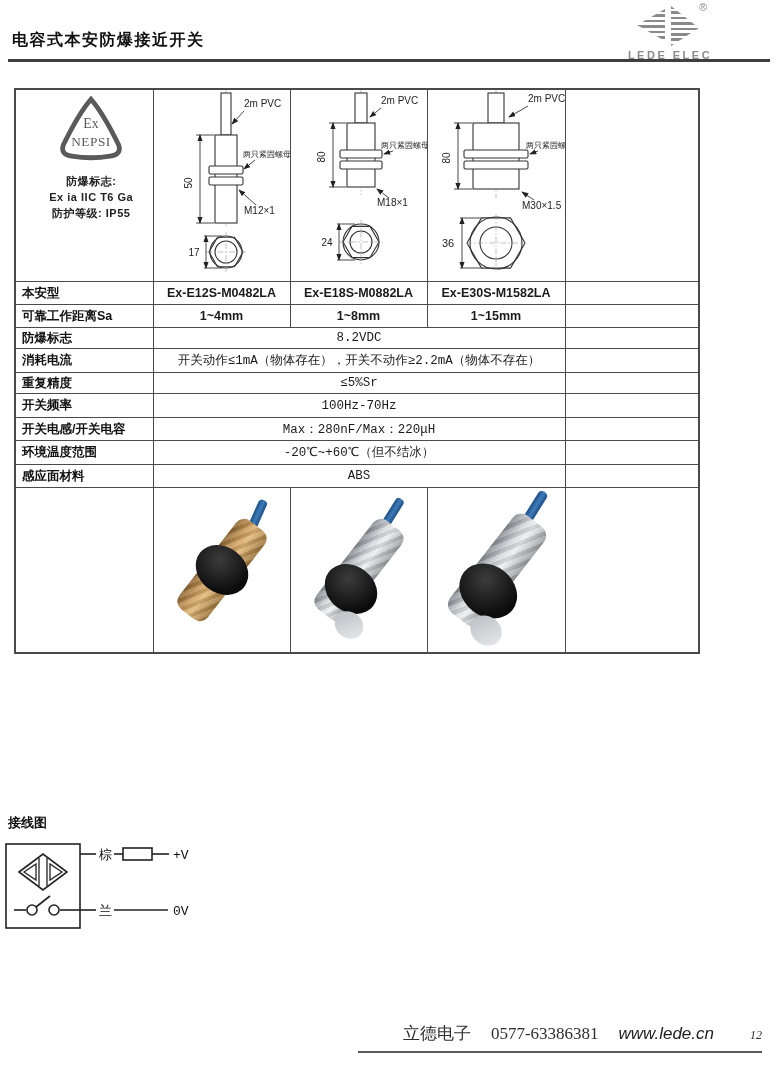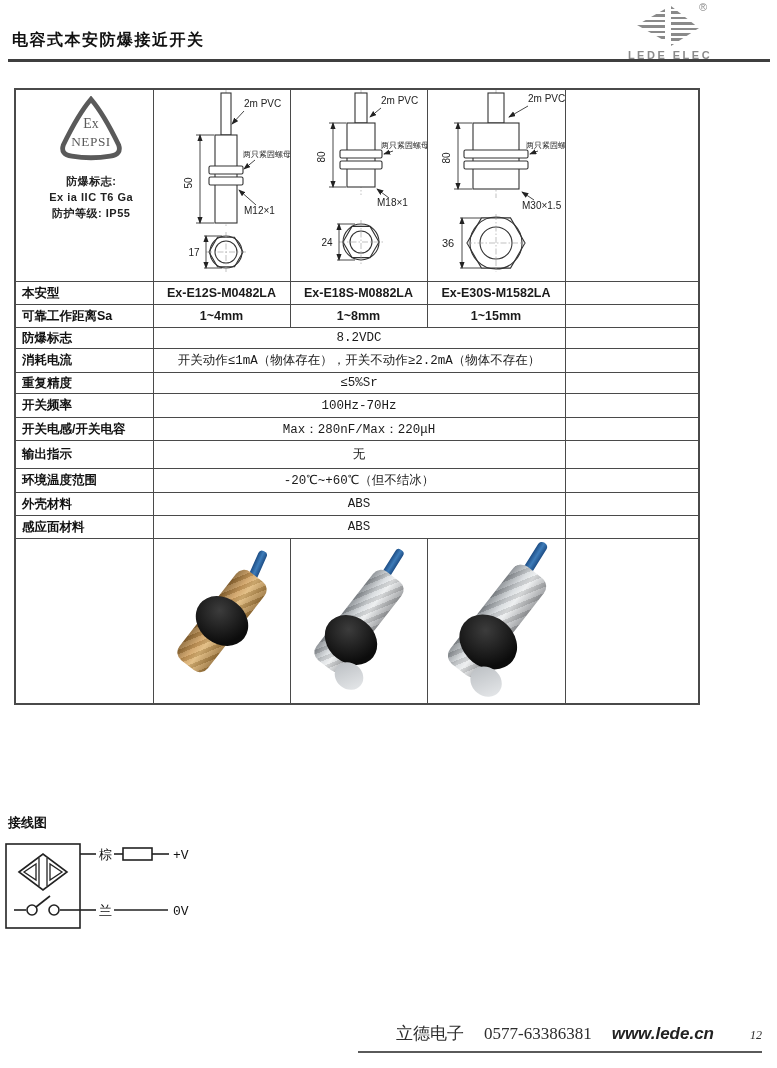--- a/index.html
+++ b/index.html
@@ -62,21 +62,21 @@
   .wiring-title{position:absolute;left:8px;top:814px;font-size:13px;font-weight:bold;color:#111;}
   .wiring{position:absolute;left:2px;top:838px;}
   .wln{stroke:#222;fill:none;stroke-width:1.6;}
   .wthin{stroke:#222;fill:none;stroke-width:1.3;}
   .wiring text{font-family:"Liberation Mono","DejaVu Sans Mono",monospace;font-size:13px;fill:#111;}
 
   
   .footer{position:absolute;left:0;top:1022px;width:762px;display:flex;justify-content:flex-end;
           align-items:baseline;gap:20px;color:#2e2e2e;}
   .f-company,.f-phone{font-family:"Liberation Serif","DejaVu Serif",serif;font-size:17px;}
-  .f-web{font-family:"Liberation Sans",sans-serif;font-weight:bold;font-style:italic;font-size:17px;color:#222;}
+  .f-web{font-family:"Liberation Sans",sans-serif;font-weight:normal;font-style:italic;font-size:17px;color:#222;}
   .f-page{font-family:"Liberation Serif","DejaVu Serif",serif;font-style:italic;font-size:12px;margin-left:16px;}
   .footer-rule{position:absolute;left:358px;top:1051px;width:404px;height:2px;background:#5a5a5a;}
 </style>
 </head>
 <body>
 
 <div id="page">
 
   <div class="title">电容式本安防爆接近开关</div>
   <div class="logo">
@@ -242,33 +242,23 @@
     <tr style="height:24px">
           <td class="lbl">开关频率</td>
           <td class="val" colspan="3">100Hz-70Hz</td>
           <td></td>
         </tr>
     <tr style="height:23px">
           <td class="lbl">开关电感/开关电容</td>
           <td class="val" colspan="3">Max：280nF/Max：220μH</td>
           <td></td>
         </tr>
-    <tr style="height:28px">
-          <td class="lbl">输出指示</td>
-          <td class="val" colspan="3">无</td>
-          <td></td>
-        </tr>
     <tr style="height:24px">
           <td class="lbl">环境温度范围</td>
           <td class="val" colspan="3">-20℃~+60℃（但不结冰）</td>
-          <td></td>
-        </tr>
-    <tr style="height:23px">
-          <td class="lbl">外壳材料</td>
-          <td class="val" colspan="3">ABS</td>
           <td></td>
         </tr>
     <tr style="height:23px">
           <td class="lbl">感应面材料</td>
           <td class="val" colspan="3">ABS</td>
           <td></td>
         </tr>
 
     <tr style="height:165px">
       <td></td>

